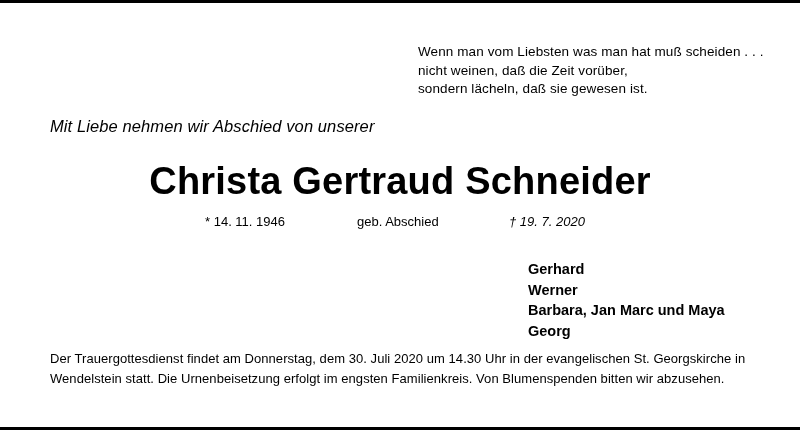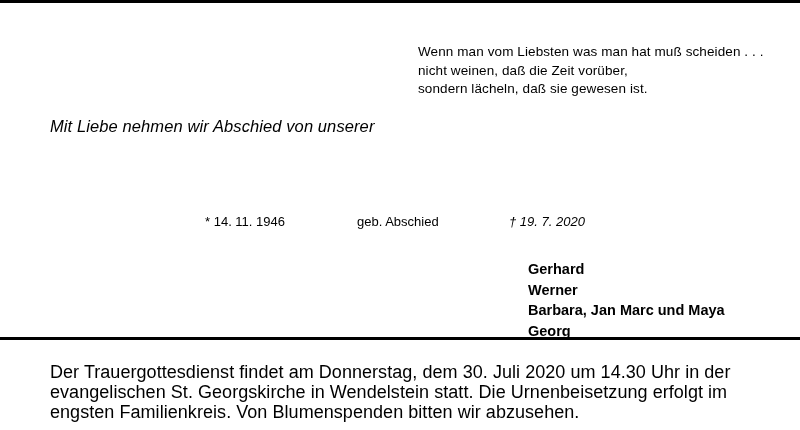--- a/index.html
+++ b/index.html
@@ -11,21 +11,21 @@
     height: 430px;
     background: #ffffff;
     font-family: "Liberation Sans", sans-serif;
     color: #000000;
     overflow: hidden;
   }
   .notice {
     position: relative;
     box-sizing: border-box;
     width: 800px;
-    height: 340px;
+    height: 430px;
     background: #ffffff;
     border-top: 3px solid #000000;
     border-bottom: 3px solid #000000;
     padding: 16px;
   }
   .epitaph {
     position: absolute;
     left: 418px;
     top: 40px;
     font-size: 13.5px;
@@ -82,38 +82,39 @@
     font-weight: bold;
     line-height: 20.5px;
   }
   .survivors div {
     white-space: nowrap;
   }
   .service {
     position: absolute;
     left: 50px;
     right: 50px;
-    top: 359px;
-    font-size: 18px;
+    top: 346px;
+    font-size: 13px;
     line-height: 20px;
     white-space: pre-line;
     letter-spacing: 0.05px;
   }
 </style>
 </head>
 <body>
 
 <div class="notice">
 
   <div class="epitaph">Wenn man vom Liebsten was man hat muß scheiden . . .
 nicht weinen, daß die Zeit vorüber,
 sondern lächeln, daß sie gewesen ist.</div>
 
   <div class="intro">Mit Liebe nehmen wir Abschied von unserer</div>
 
+  <div class="name">Christa Gertraud Schneider</div>
 
   <div class="dates">
     <span class="born">* 14. 11. 1946</span>
     <span class="maiden">geb. Abschied</span>
     <span class="died">† 19. 7. 2020</span>
   </div>
 
   <div class="survivors">
     <div>Gerhard</div>
     <div>Werner</div>

